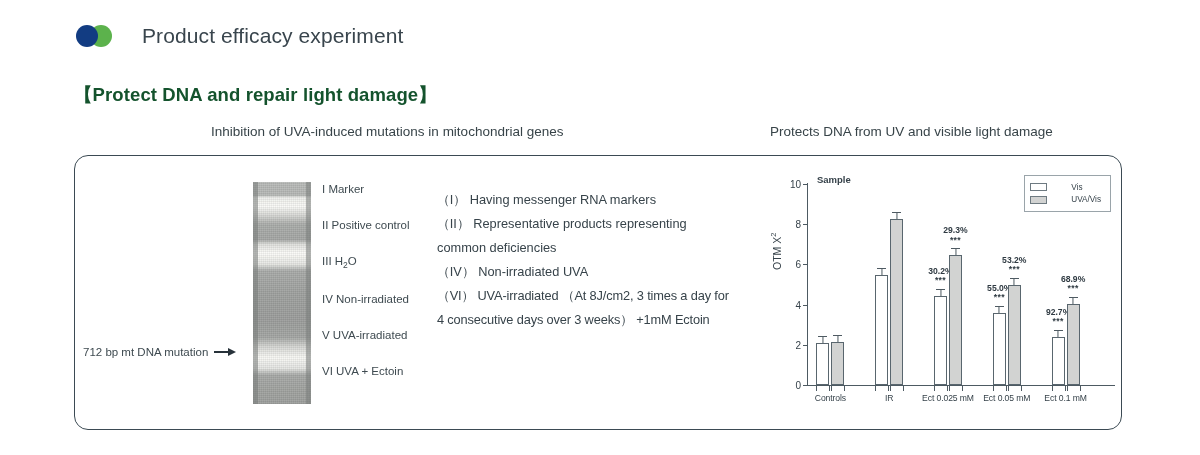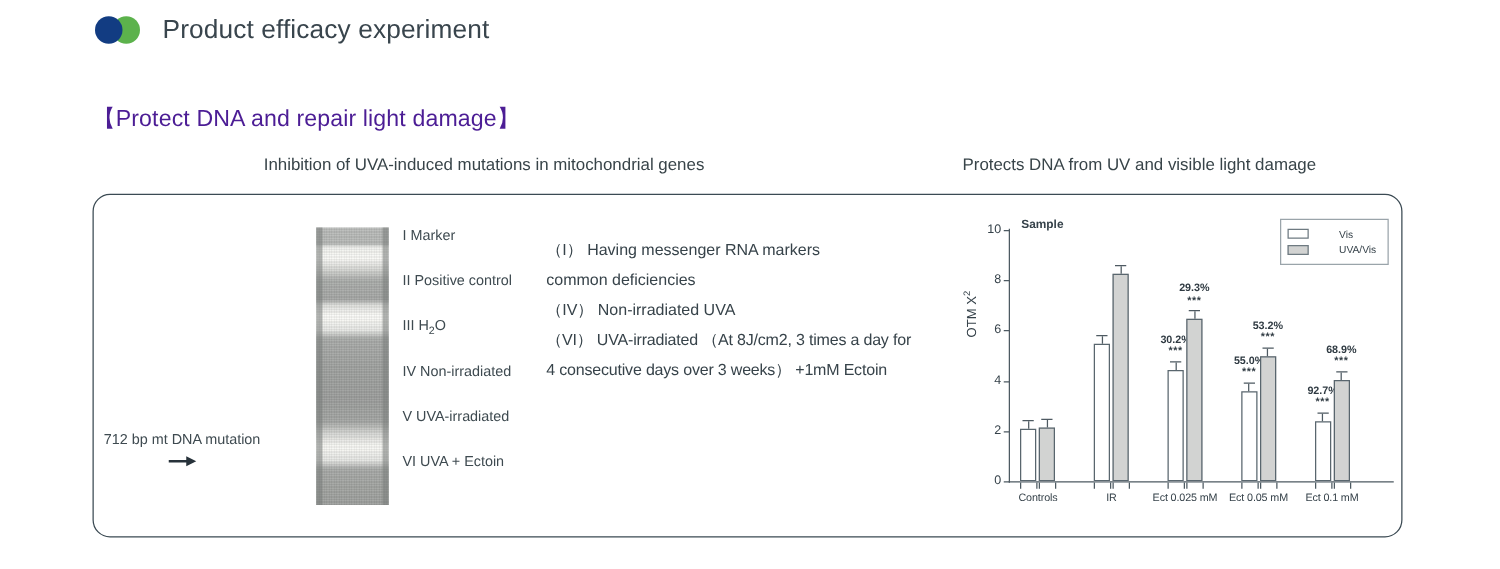--- a/index.html
+++ b/index.html
@@ -13,24 +13,24 @@
     font-family: "Liberation Sans", "DejaVu Sans", sans-serif;
     color: #2f3c44;
     position: relative;
     overflow: hidden;
   }
 
   
   .page-header {
     position: absolute;
     left: 76px;
-    top: 12px;
+    top: 24px;
     display: flex;
     align-items: center;
-    gap: 12px;
+    gap: 24px;
   }
   .logo-dots {
     position: relative;
     width: 42px;
     height: 22px;
   }
   .logo-dots .dot {
     position: absolute;
     top: 0;
     width: 22px;
@@ -51,22 +51,22 @@
     color: #39454d;
     letter-spacing: .1px;
     white-space: nowrap;
   }
 
   .section-title {
     position: absolute;
     left: 74px;
     top: 82px;
     font-size: 18.5px;
-    font-weight: normal;
-    color: #4c1d95;
+    font-weight: bold;
+    color: #14532d;
     letter-spacing: .1px;
     white-space: nowrap;
   }
 
   
   .caption {
     position: absolute;
     font-size: 13.5px;
     font-weight: 400;
     color: #384449;
@@ -160,21 +160,20 @@
   .mutation-note {
     position: absolute;
     left: 8px;
     top: 190px;
     display: flex;
     align-items: center;
     gap: 6px;
     font-size: 11.5px;
     color: #3e4a50;
     white-space: nowrap;
-    flex-direction: column;
   }
   .arrow-right {
     display: inline-block;
     width: 22px;
     height: 10px;
     position: relative;
   }
   .arrow-right::before {
     content: "";
     position: absolute;
@@ -394,20 +393,21 @@
     <div class="lane-label">I Marker</div>
     <div class="lane-label">II Positive control</div>
     <div class="lane-label">III H<sub>2</sub>O</div>
     <div class="lane-label">IV Non-irradiated</div>
     <div class="lane-label">V UVA-irradiated</div>
     <div class="lane-label">VI UVA + Ectoin</div>
   </div>
 
   <div class="legend-text">
     <div class="legend-line">（I） Having messenger RNA markers</div>
+    <div class="legend-line">（II） Representative products representing</div>
     <div class="legend-line">common deficiencies</div>
     <div class="legend-line">（IV） Non-irradiated UVA</div>
     <div class="legend-line tight">（VI） UVA-irradiated （At 8J/cm2, 3 times a day for</div>
     <div class="legend-line tight"> 4 consecutive days over 3 weeks） +1mM Ectoin</div>
   </div>
 
   <div class="chart-area">
     <div class="chart-title">Sample</div>
     <div class="axis-label-y">OTM X<sup>2</sup></div>
 

